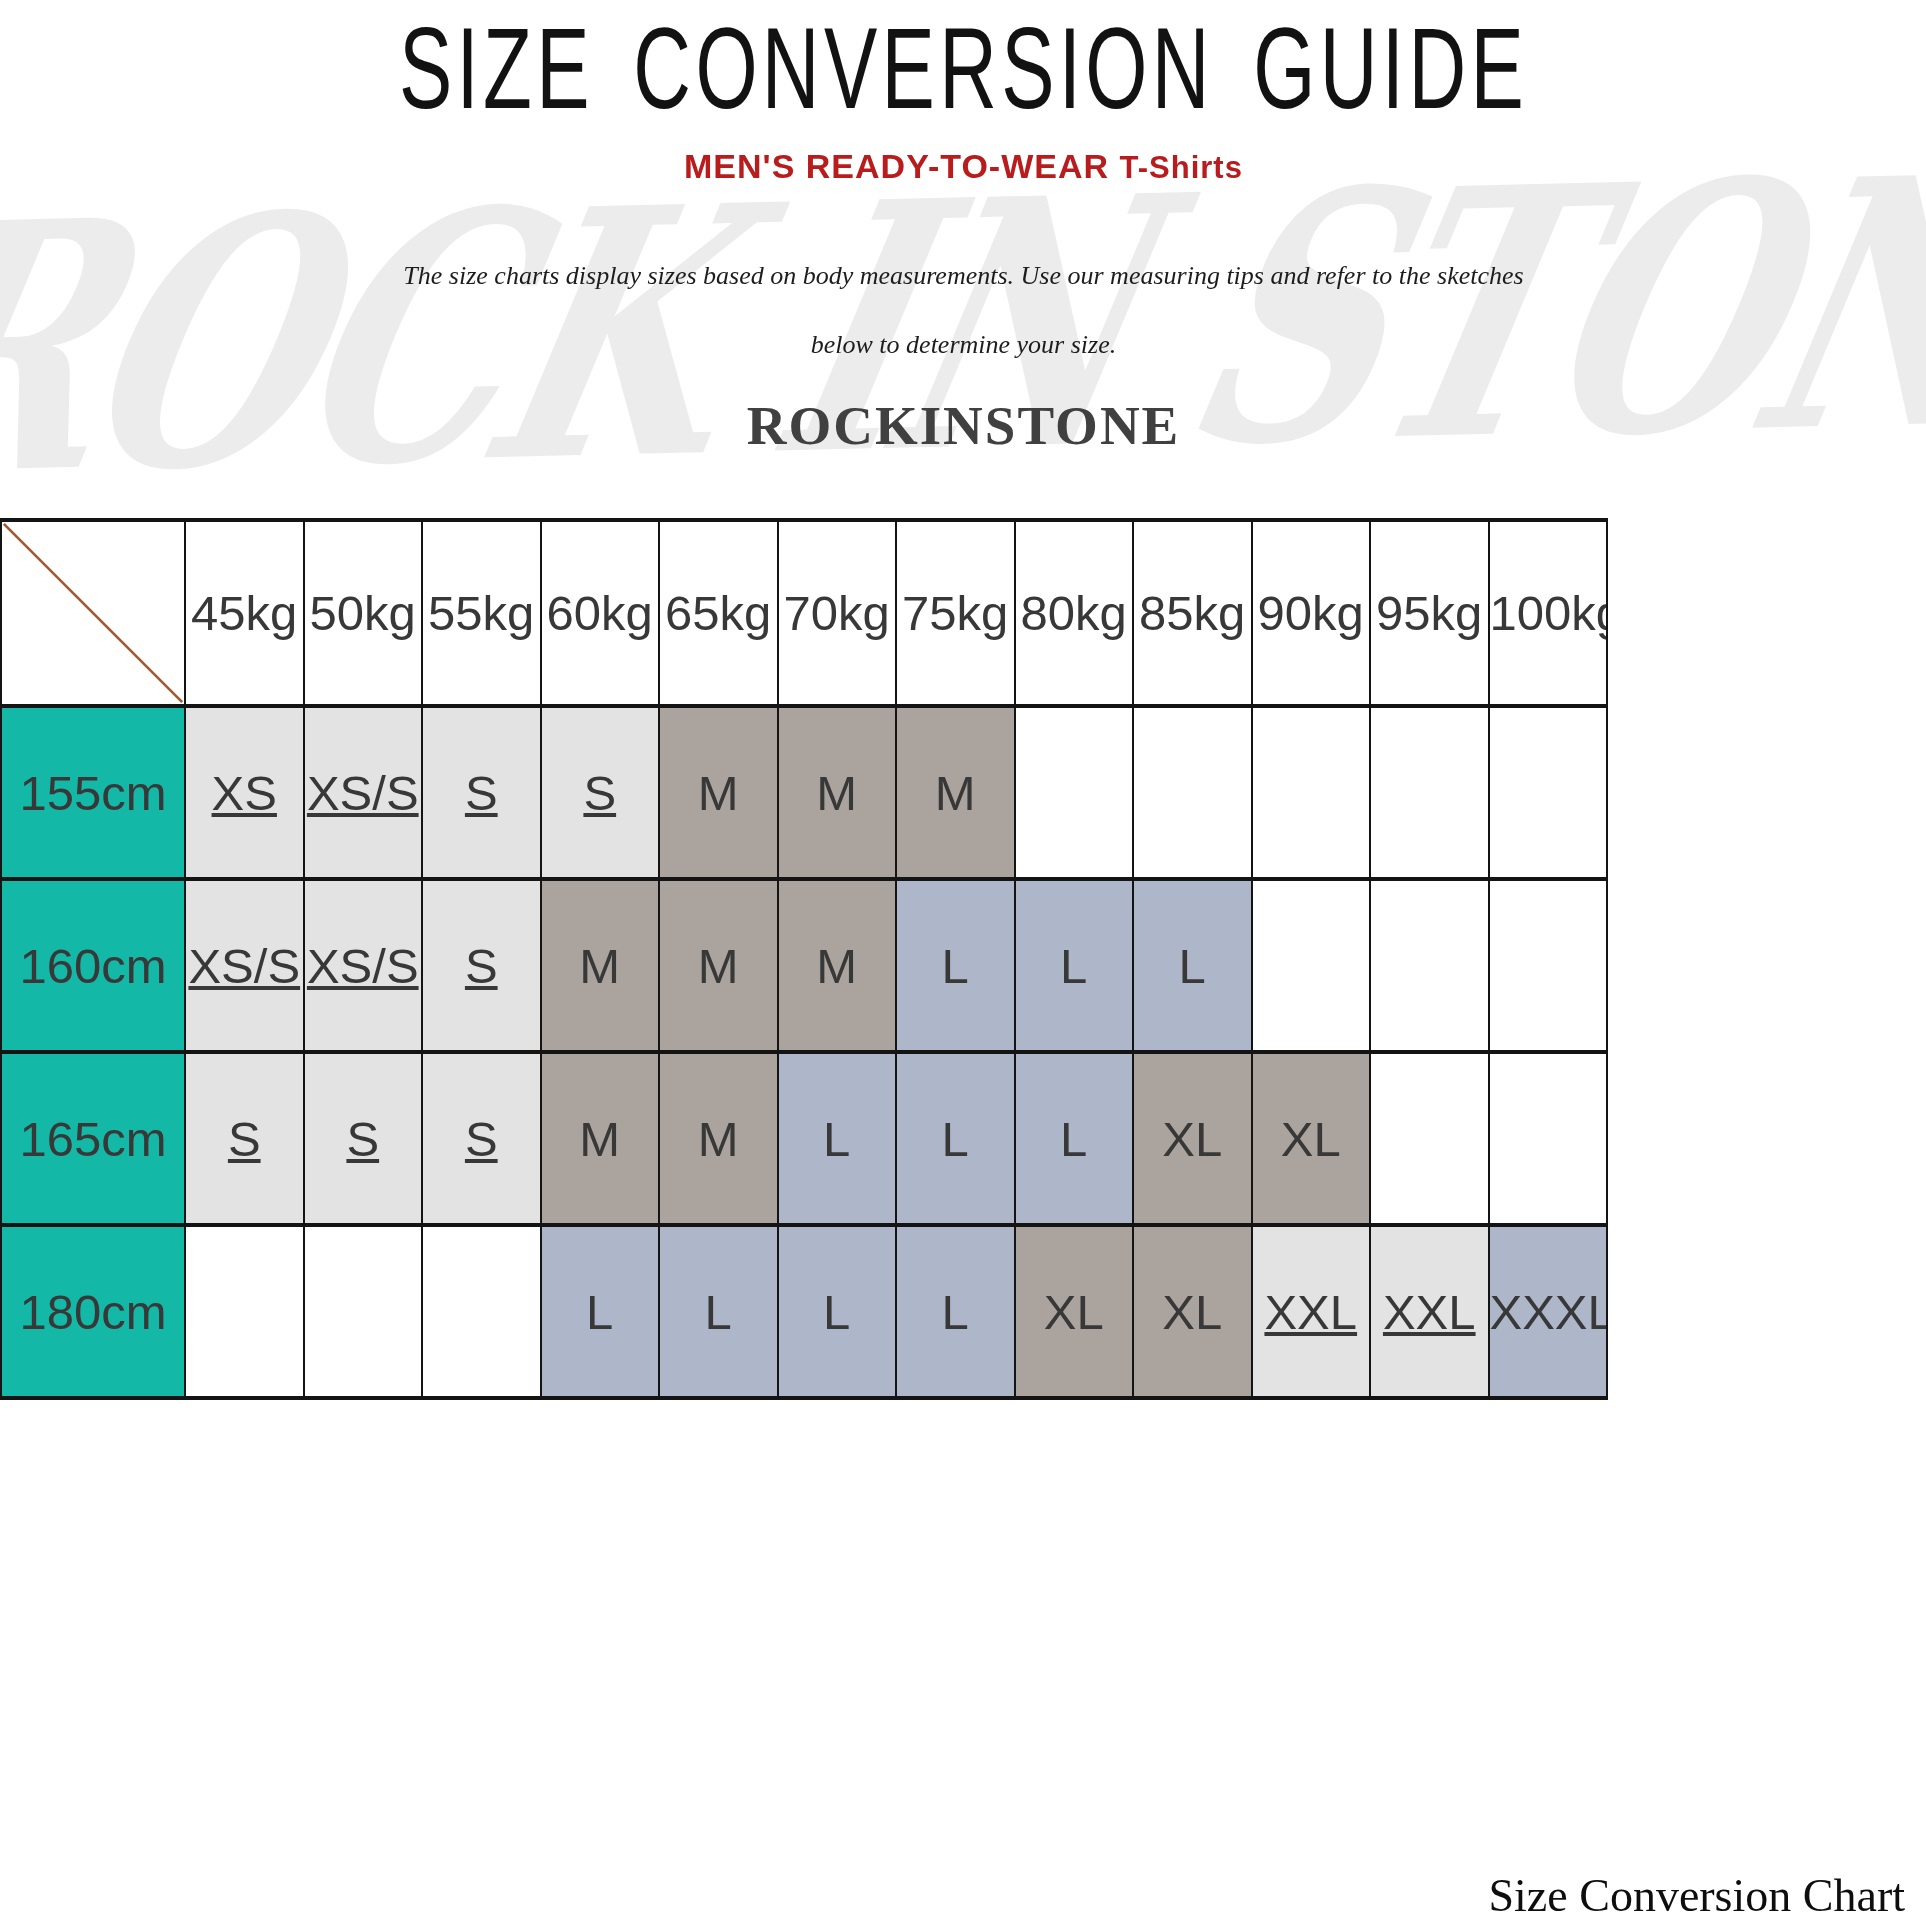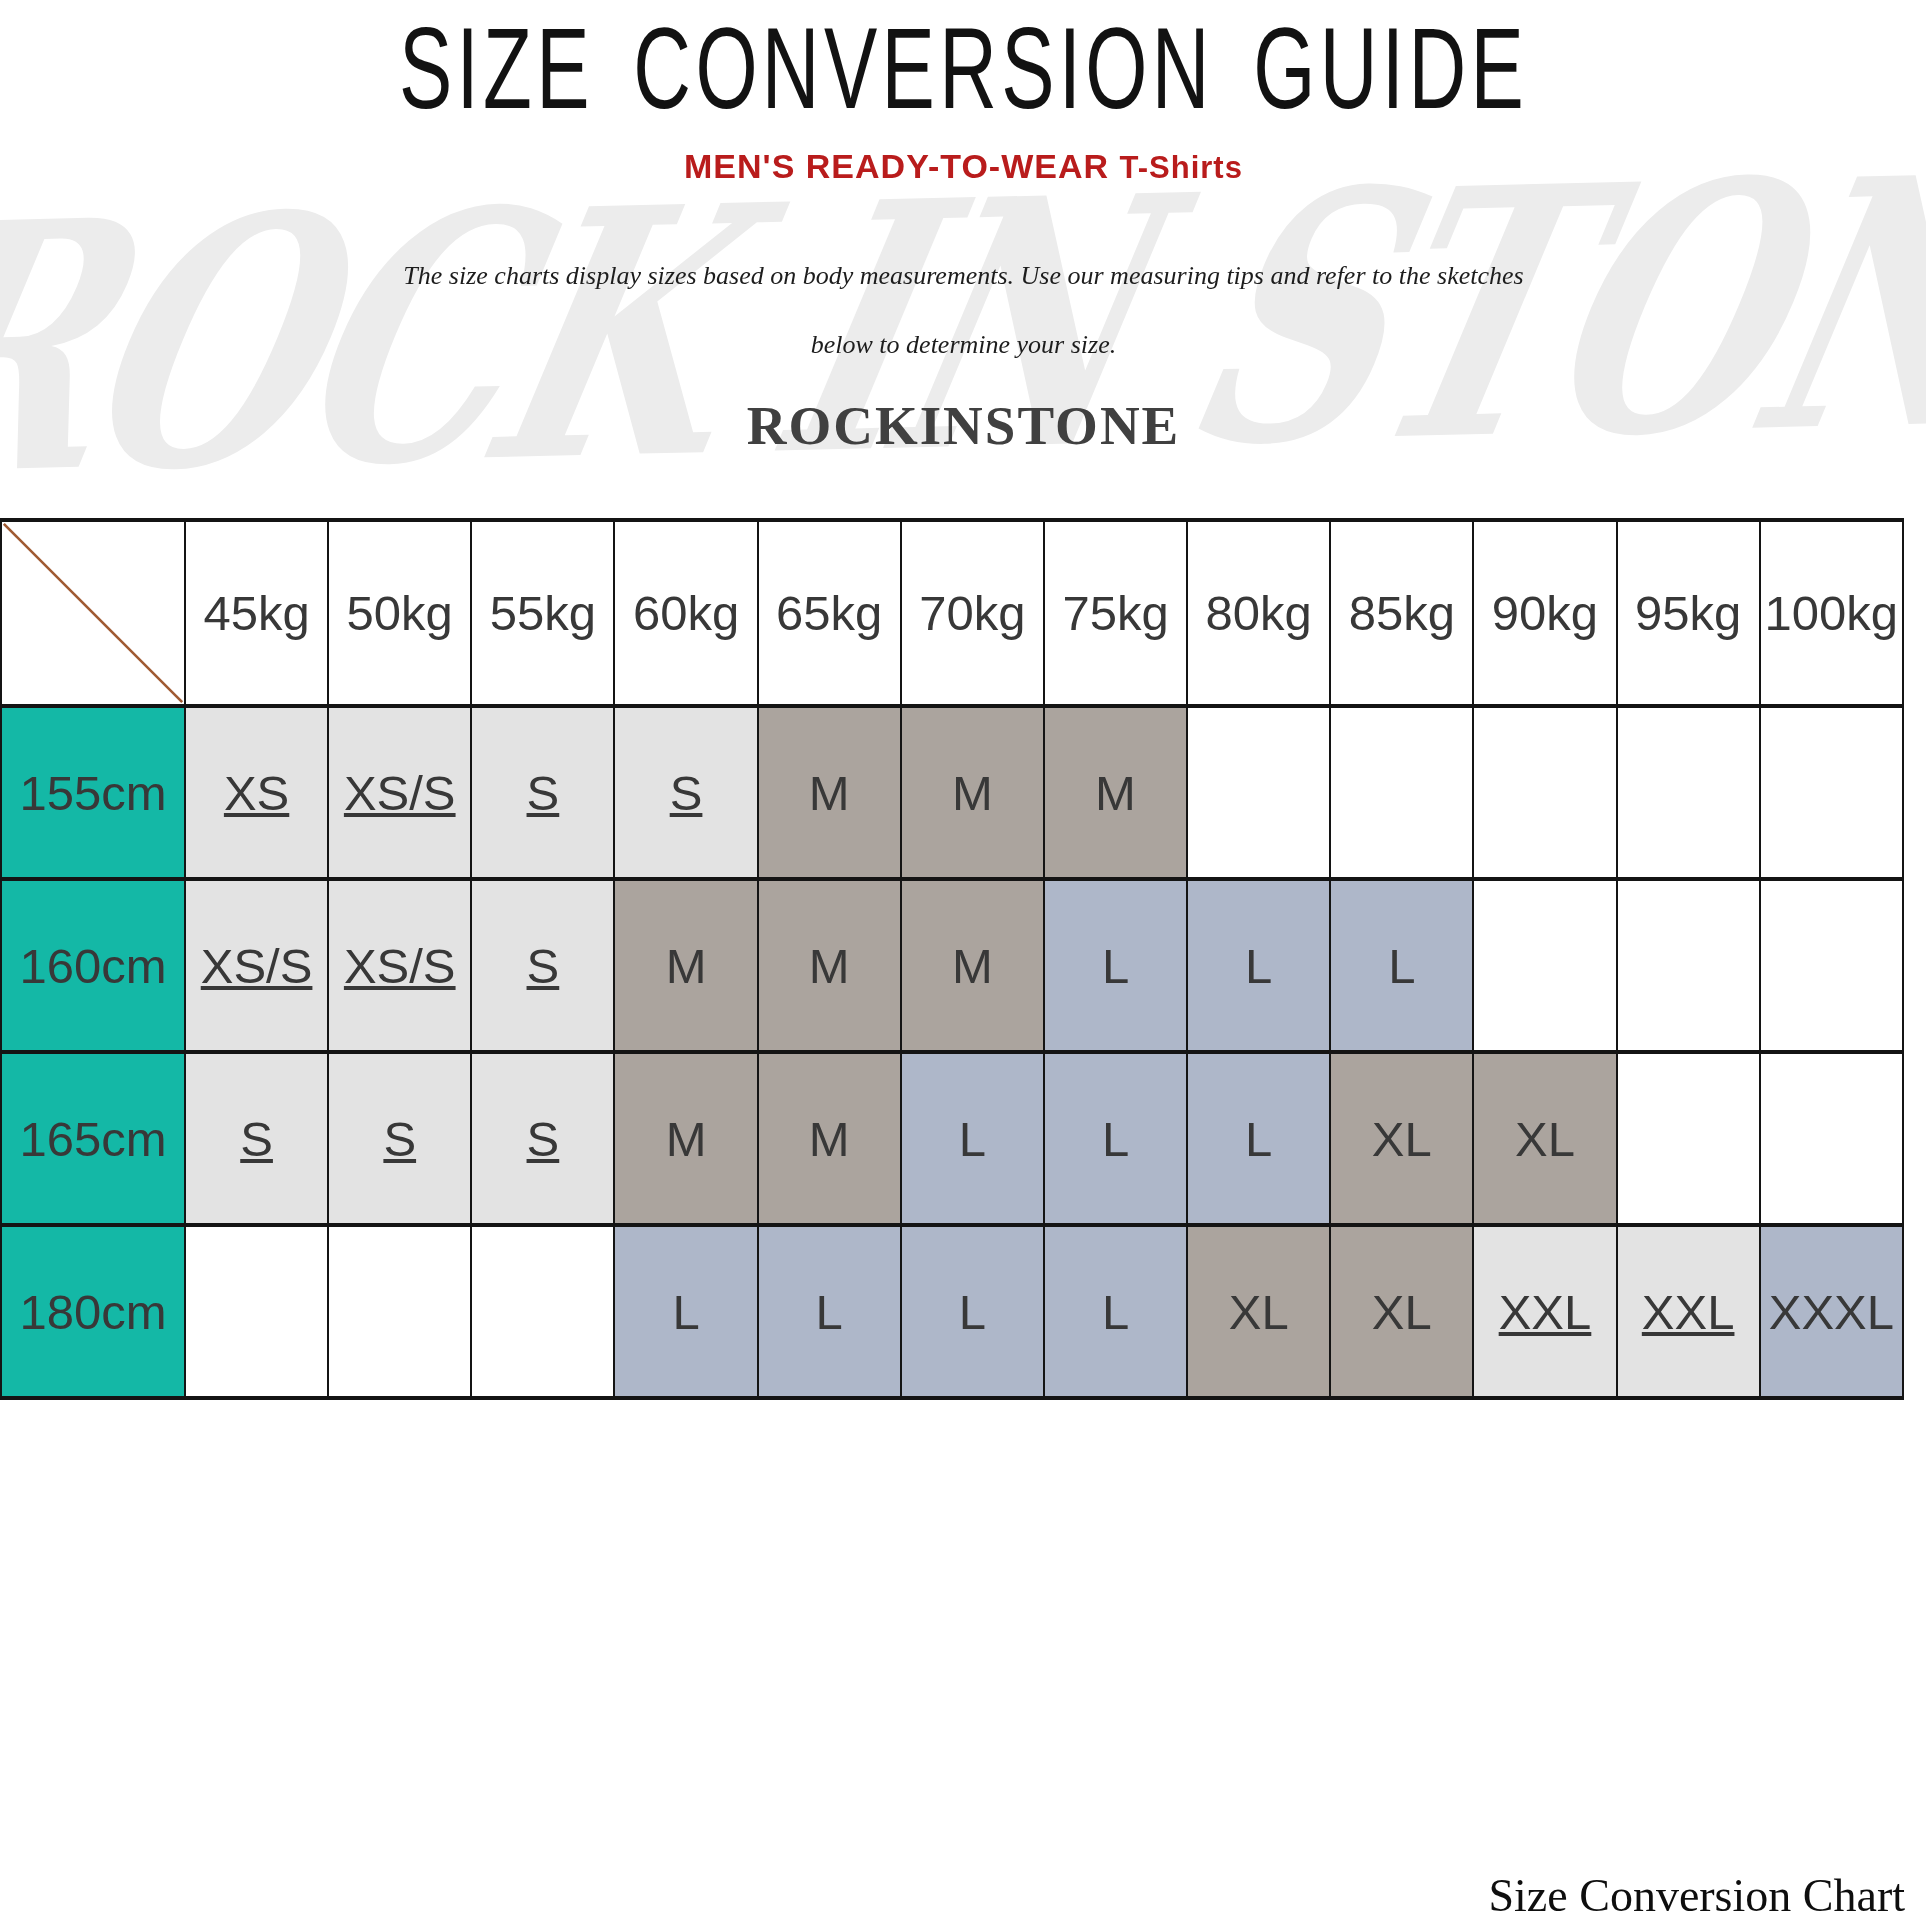--- a/index.html
+++ b/index.html
@@ -57,21 +57,21 @@
     font-family: "Liberation Serif", serif;
     font-weight: bold;
     font-size: 55px;
     letter-spacing: 2px;
     color: #404040;
   }
   table.size-table {
     position: absolute;
     top: 518px;
     left: 0;
-    width: 1904px;
+    width: 1608px;
     z-index: 2;
     border-collapse: collapse;
     table-layout: fixed;
     background: #ffffff;
   }
   table.size-table th, table.size-table td {
     border-left: 2px solid #141414;
     border-right: 2px solid #141414;
     border-top: 4px solid #141414;
     border-bottom: 4px solid #141414;

